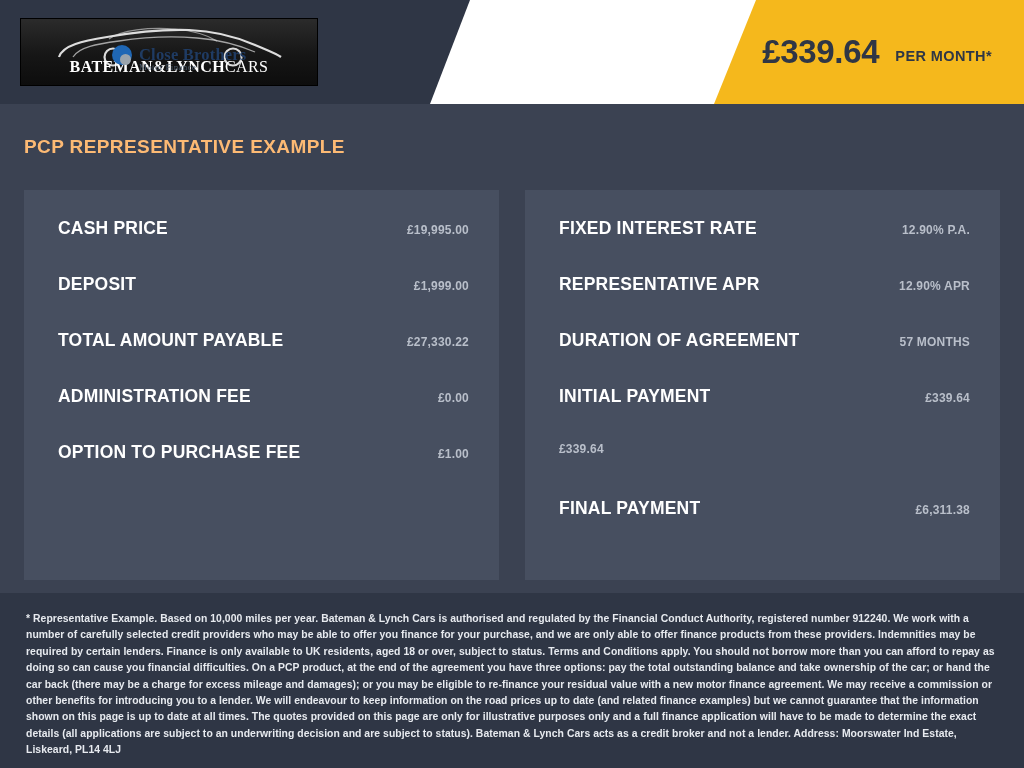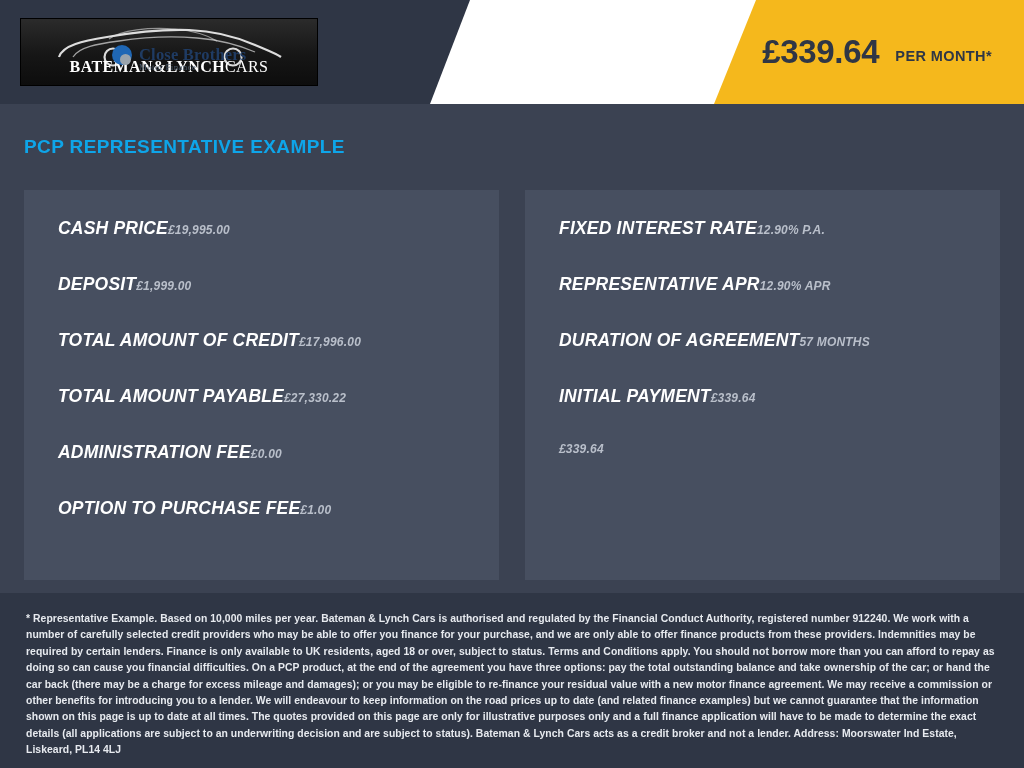--- a/index.html
+++ b/index.html
@@ -113,42 +113,42 @@
     letter-spacing: .4px;
     margin-left: 16px;
     position: relative;
     top: 4px;
   }
 
   
   .main-title {
     position: absolute;
     left: 24px; top: 136px;
-    color: #0ea5e9;
+    color: #fdba74;
     font-size: 19px;
     font-weight: bold;
     letter-spacing: .4px;
   }
   .cards {
     position: absolute;
     left: 24px; top: 190px;
     width: 976px;
     display: flex;
     gap: 26px;
   }
   .card {
     background: #474f60;
     width: 475px;
     padding: 28px 30px 26px 34px;
   }
   .row {
     display: flex;
     align-items: baseline;
+    justify-content: space-between;
     height: 56px;
-    font-style: italic;
   }
   .row .label {
     color: #ffffff;
     font-size: 17.5px;
     font-weight: bold;
     letter-spacing: .2px;
     white-space: nowrap;
   }
   .row .value {
     color: #b9bfca;
@@ -218,24 +218,20 @@
     <div class="card">
       <div class="row">
         <span class="label">CASH PRICE</span>
         <span class="value">£19,995.00</span>
       </div>
       <div class="row">
         <span class="label">DEPOSIT</span>
         <span class="value">£1,999.00</span>
       </div>
       <div class="row">
-        <span class="label">TOTAL AMOUNT OF CREDIT</span>
-        <span class="value">£17,996.00</span>
-      </div>
-      <div class="row">
         <span class="label">TOTAL AMOUNT PAYABLE</span>
         <span class="value">£27,330.22</span>
       </div>
       <div class="row">
         <span class="label">ADMINISTRATION FEE</span>
         <span class="value">£0.00</span>
       </div>
       <div class="row">
         <span class="label">OPTION TO PURCHASE FEE</span>
         <span class="value">£1.00</span>
@@ -254,20 +250,24 @@
       <div class="row">
         <span class="label">DURATION OF AGREEMENT</span>
         <span class="value">57 MONTHS</span>
       </div>
       <div class="row">
         <span class="label">INITIAL PAYMENT</span>
         <span class="value">£339.64</span>
       </div>
       <div class="row">
         <span class="value">£339.64</span>
+      </div>
+      <div class="row">
+        <span class="label">FINAL PAYMENT</span>
+        <span class="value">£6,311.38</span>
       </div>
     </div>
   </div>
 
   <div class="footer">
     <p>* Representative Example. Based on 10,000 miles per year. Bateman &amp; Lynch Cars is authorised and regulated by the Financial Conduct Authority, registered number 912240. We work with a number of carefully selected credit providers who may be able to offer you finance for your purchase, and we are only able to offer finance products from these providers. Indemnities may be required by certain lenders. Finance is only available to UK residents, aged 18 or over, subject to status. Terms and Conditions apply. You should not borrow more than you can afford to repay as doing so can cause you financial difficulties. On a PCP product, at the end of the agreement you have three options: pay the total outstanding balance and take ownership of the car; or hand the car back (there may be a charge for excess mileage and damages); or you may be eligible to re-finance your residual value with a new motor finance agreement. We may receive a commission or other benefits for introducing you to a lender. We will endeavour to keep information on the road prices up to date (and related finance examples) but we cannot guarantee that the information shown on this page is up to date at all times. The quotes provided on this page are only for illustrative purposes only and a full finance application will have to be made to determine the exact details (all applications are subject to an underwriting decision and are subject to status). Bateman &amp; Lynch Cars acts as a credit broker and not a lender. Address: Moorswater Ind Estate, Liskeard, PL14 4LJ</p>
   </div>
 
 </div>
 

